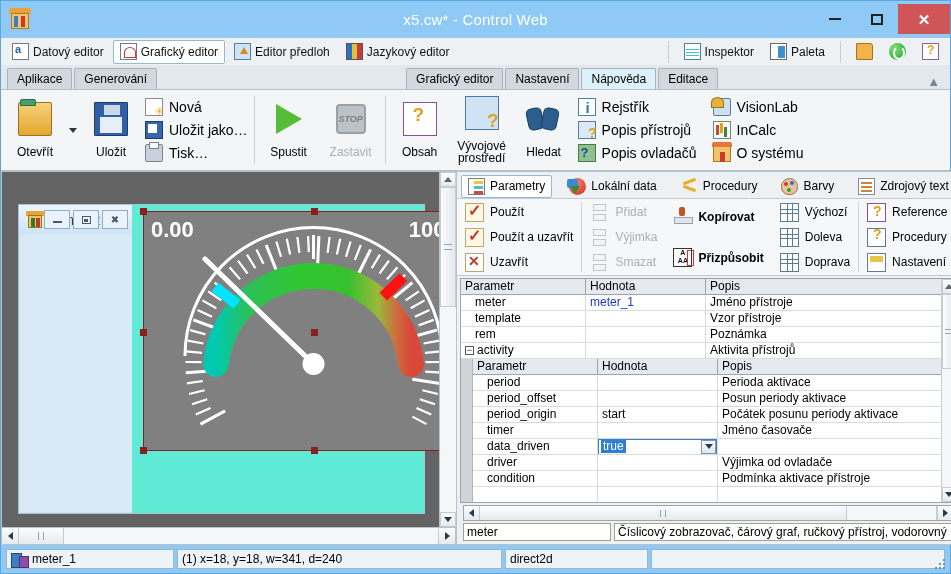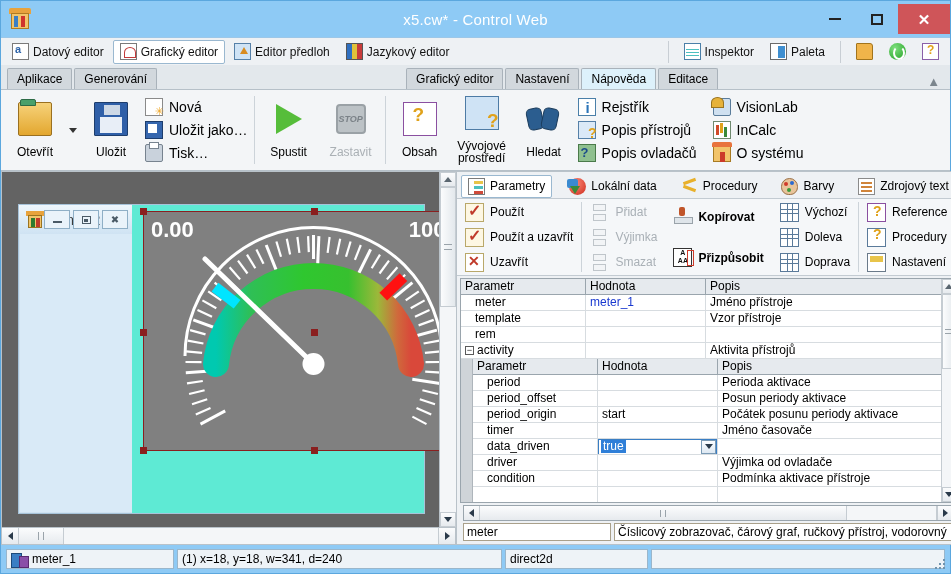--- a/index.html
+++ b/index.html
@@ -778,20 +778,21 @@
               <div class="gc c3">Jméno přístroje</div>
             </div>
             <div class="grow">
               <div class="gc c1 indent1">template</div>
               <div class="gc c2"></div>
               <div class="gc c3">Vzor přístroje</div>
             </div>
             <div class="grow">
               <div class="gc c1 indent1">rem</div>
               <div class="gc c2"></div>
+              <div class="gc c3">Poznámka</div>
             </div>
             <div class="grow">
               <div class="gc c1"><span class="expander">−</span><span>activity</span></div>
               <div class="gc c2"></div>
               <div class="gc c3">Aktivita přístrojů</div>
             </div>
 
             <div class="nest-wrap">
               <div class="nest-bar"></div>
               <div class="nest-body">

